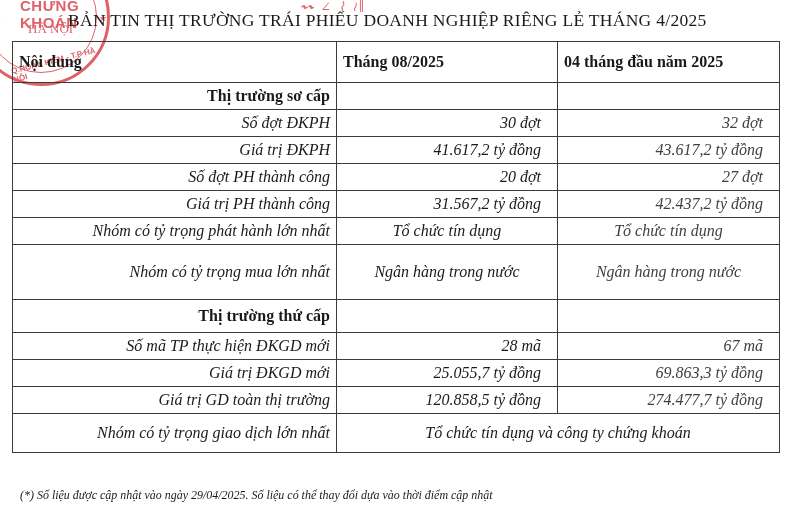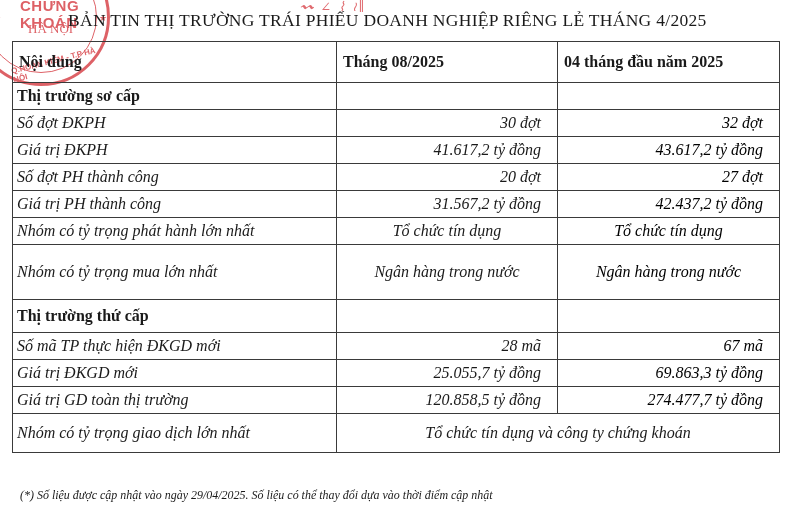--- a/index.html
+++ b/index.html
@@ -31,25 +31,25 @@
   table {
     position: absolute; left: 12px; top: 41px; width: 767px;
     border-collapse: collapse; table-layout: fixed;
   }
   td, th {
     border: 1px solid #3a3a3a; padding: 0 6px; font-size: 16px; line-height: 1;
     white-space: nowrap; overflow: hidden;
   }
   col.c1 { width: 324px; } col.c2 { width: 221px; } col.c3 { width: 222px; }
   th { font-weight: bold; font-size: 16px; height: 40px; text-align: left; }
-  td.label { font-style: italic; text-align: left; padding-left: 4px; }
+  td.label { font-style: italic; text-align: right; padding-left: 4px; }
   td.section { font-weight: bold; font-style: normal; }
   td.num { font-style: italic; text-align: right; padding-right: 16px; }
   td.center { font-style: italic; text-align: center; }
-  td.num-light, td.center-light { color: #000000; }
+  td.num-light, td.center-light { color: #404040; }
   tr.r { height: 27px; }
   tr.tall { height: 55px; }
   .footnote {
     position: absolute; left: 20px; top: 487px; font-size: 13px; font-style: italic; white-space: nowrap;
     transform: scaleX(0.92); transform-origin: left;
   }
 </style>
 </head>
 <body>
 

